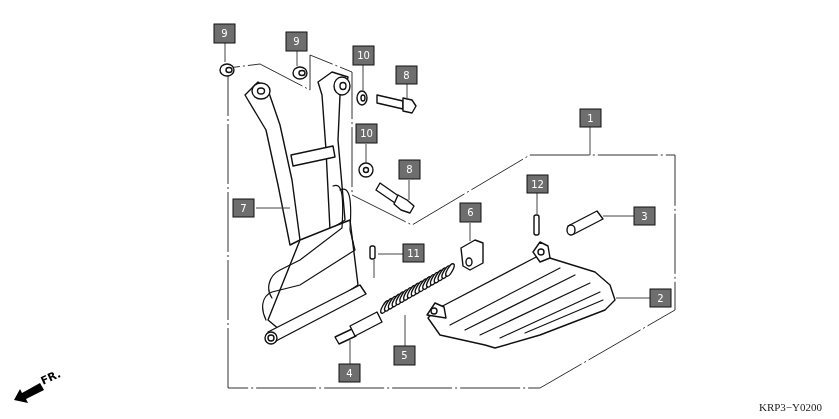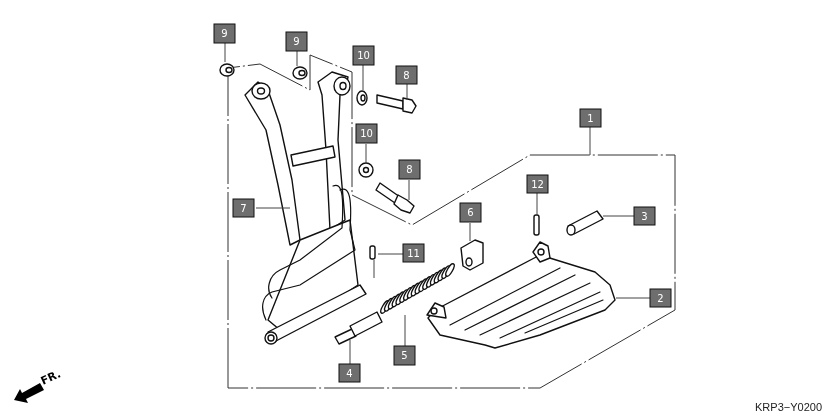--- a/index.html
+++ b/index.html
@@ -4,21 +4,21 @@
   <style>
     html, body { margin: 0; padding: 0; background: #ffffff; }
     body { width: 839px; height: 419px; position: relative; overflow: hidden; font-family: "DejaVu Sans", sans-serif; }
     svg#diagram { position: absolute; left: 0; top: 0; }
     .outline { fill: none; stroke: #333; stroke-width: 1; stroke-dasharray: 60 3 2 3; }
     .leader { stroke: #444; stroke-width: 1; fill: none; }
     .part { fill: #fff; stroke: #111; stroke-width: 1.4; stroke-linejoin: round; stroke-linecap: round; }
     .partline { fill: none; stroke: #111; stroke-width: 1.2; stroke-linecap: round; }
     .callout-box { fill: #6e6e6e; stroke: #111; stroke-width: 1; }
     .callout-text { fill: #ffffff; font-family: "DejaVu Sans", sans-serif; font-size: 10px; text-anchor: middle; dominant-baseline: central; }
-    .code { position: absolute; right: 17px; bottom: 6px; font-family: Liberation Sans, sans-serif; font-size: 11px; color: #222; }
+    .code { position: absolute; right: 17px; bottom: 6px; font-family: Liberation Serif, serif; font-size: 11px; color: #222; }
     .fr { position: absolute; left: 10px; top: 366px; }
     .fr-text { font-family: "DejaVu Sans", sans-serif; font-weight: bold; font-size: 11px; fill: #000; }
   </style>
 </head>
 <body>
 
 <svg id="diagram" width="839" height="419" viewBox="0 0 839 419">
 
   <path class="outline" d="M228,388 L228,68 L260,64 L310,90 L310,55 L352,72 L352,195 L412,225 L530,155 L675,155 L675,310 L540,388 Z"></path>
   <line class="leader" x1="590" y1="124" x2="590" y2="155"></line>

